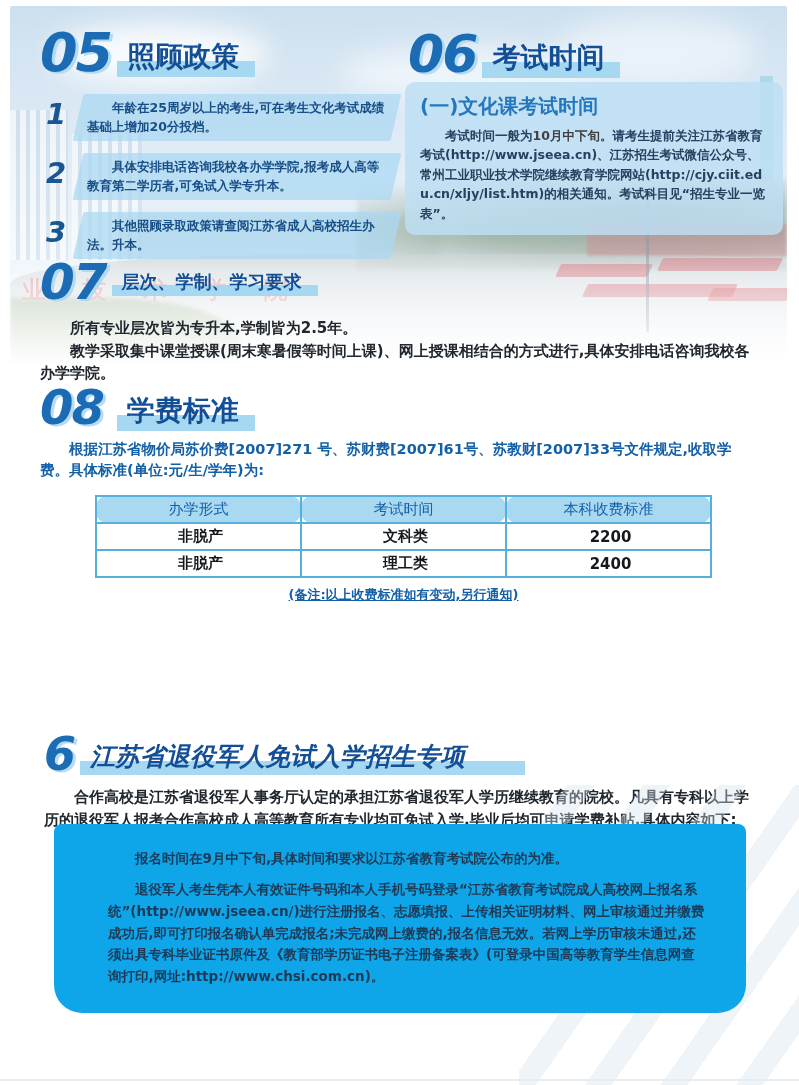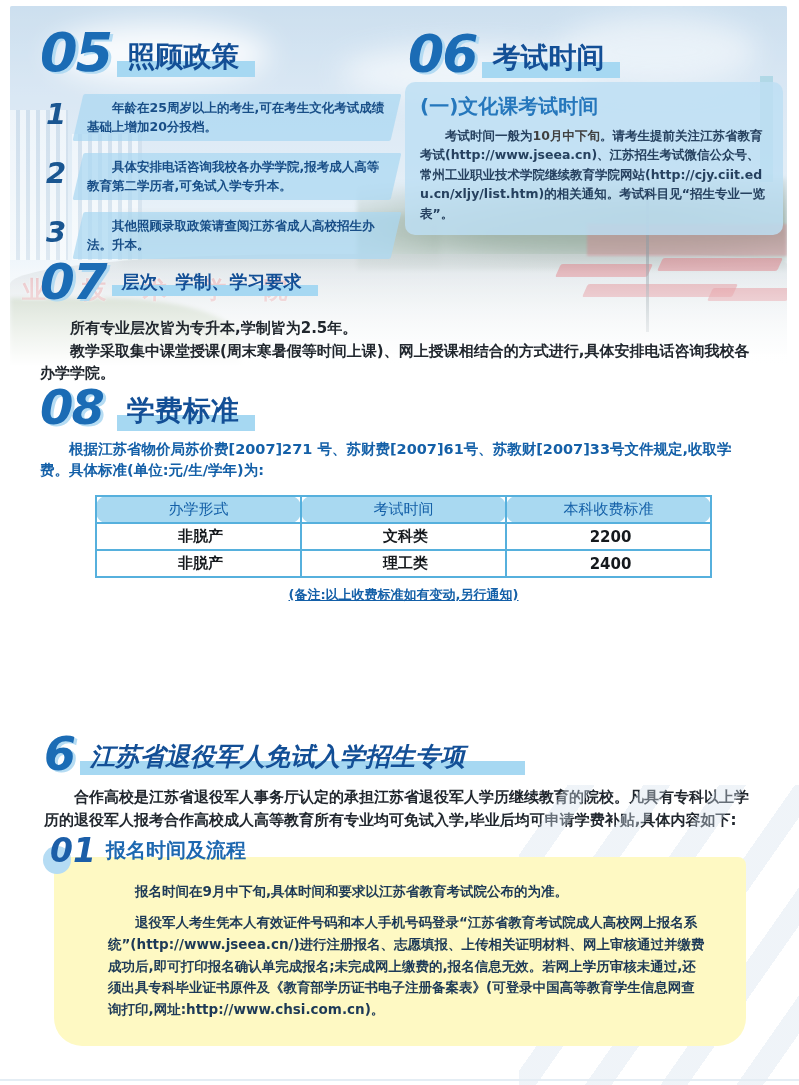--- a/index.html
+++ b/index.html
@@ -77,21 +77,21 @@
   #sec10{left:44px;top:731px;width:715px;}
   #sec10 .sec-num{font-size:46px;}
   #sec10 .sec-title{font-size:25px;margin-top:9px;padding-right:60px;font-style:italic;}
   #sec10 .body{margin-top:9px;}
   
   #sec01{left:50px;top:834px;width:700px;}
   .s01-header{display:flex;align-items:center;gap:10px;position:relative;z-index:2;}
   .s01-num{position:relative;z-index:0;font-style:italic;font-weight:900;font-size:33px;color:#1b5ea8;line-height:1;}
   .s01-num::before{content:"";position:absolute;left:-7px;bottom:-7px;width:28px;height:28px;border-radius:50%;background:#b5dcf4;z-index:-1;}
   .s01-title{font-size:20px;font-weight:900;color:#1e68b0;}
-  .reg-box{position:relative;z-index:1;margin:-10px 0 0 4px;width:692px;box-sizing:border-box;background:#fef9c3;border-radius:8px 8px 28px 28px;padding:24px 38px 16px 54px;}
+  .reg-box{position:relative;z-index:1;margin:-10px 0 0 4px;width:692px;box-sizing:border-box;background:#0ea5e9;border-radius:8px 8px 28px 28px;padding:24px 38px 16px 54px;}
   .reg-box p{margin:0 0 9px;font-size:13.5px;font-weight:700;color:#1d3a57;line-height:1.62;text-indent:2em;word-break:break-all;}
   
   .stripes{position:absolute;right:0;bottom:0;width:280px;height:300px;background:repeating-linear-gradient(125deg,rgba(255,255,255,0) 0 40px,rgba(214,226,238,.38) 40px 62px);}
   .bottom-line{position:absolute;left:0;right:0;bottom:4px;height:2px;background:#e4edf4;}
 </style>
 </head>
 <body>
 
 <div class="page">
 
@@ -192,24 +192,20 @@
     <div class="sec-header">
       <span class="sec-num">6</span>
       <span class="sec-title">江苏省退役军人免试入学招生专项</span>
     </div>
     <div class="body">
       <p class="body-p">合作高校是江苏省退役军人事务厅认定的承担江苏省退役军人学历继续教育的院校。凡具有专科以上学历的退役军人报考合作高校成人高等教育所有专业均可免试入学,毕业后均可申请学费补贴,具体内容如下:</p>
     </div>
   </div>
 
   <div class="sec" id="sec01">
-    <div class="s01-header">
-      <span class="s01-num">01</span>
-      <span class="s01-title">报名时间及流程</span>
-    </div>
     <div class="reg-box">
       <p>报名时间在9月中下旬,具体时间和要求以江苏省教育考试院公布的为准。</p>
       <p>退役军人考生凭本人有效证件号码和本人手机号码登录“江苏省教育考试院成人高校网上报名系统”(http://www.jseea.cn/)进行注册报名、志愿填报、上传相关证明材料、网上审核通过并缴费成功后,即可打印报名确认单完成报名;未完成网上缴费的,报名信息无效。若网上学历审核未通过,还须出具专科毕业证书原件及《教育部学历证书电子注册备案表》(可登录中国高等教育学生信息网查询打印,网址:http://www.chsi.com.cn)。</p>
     </div>
   </div>
 
   <div class="stripes"></div>
   <div class="bottom-line"></div>
 </div>
 

